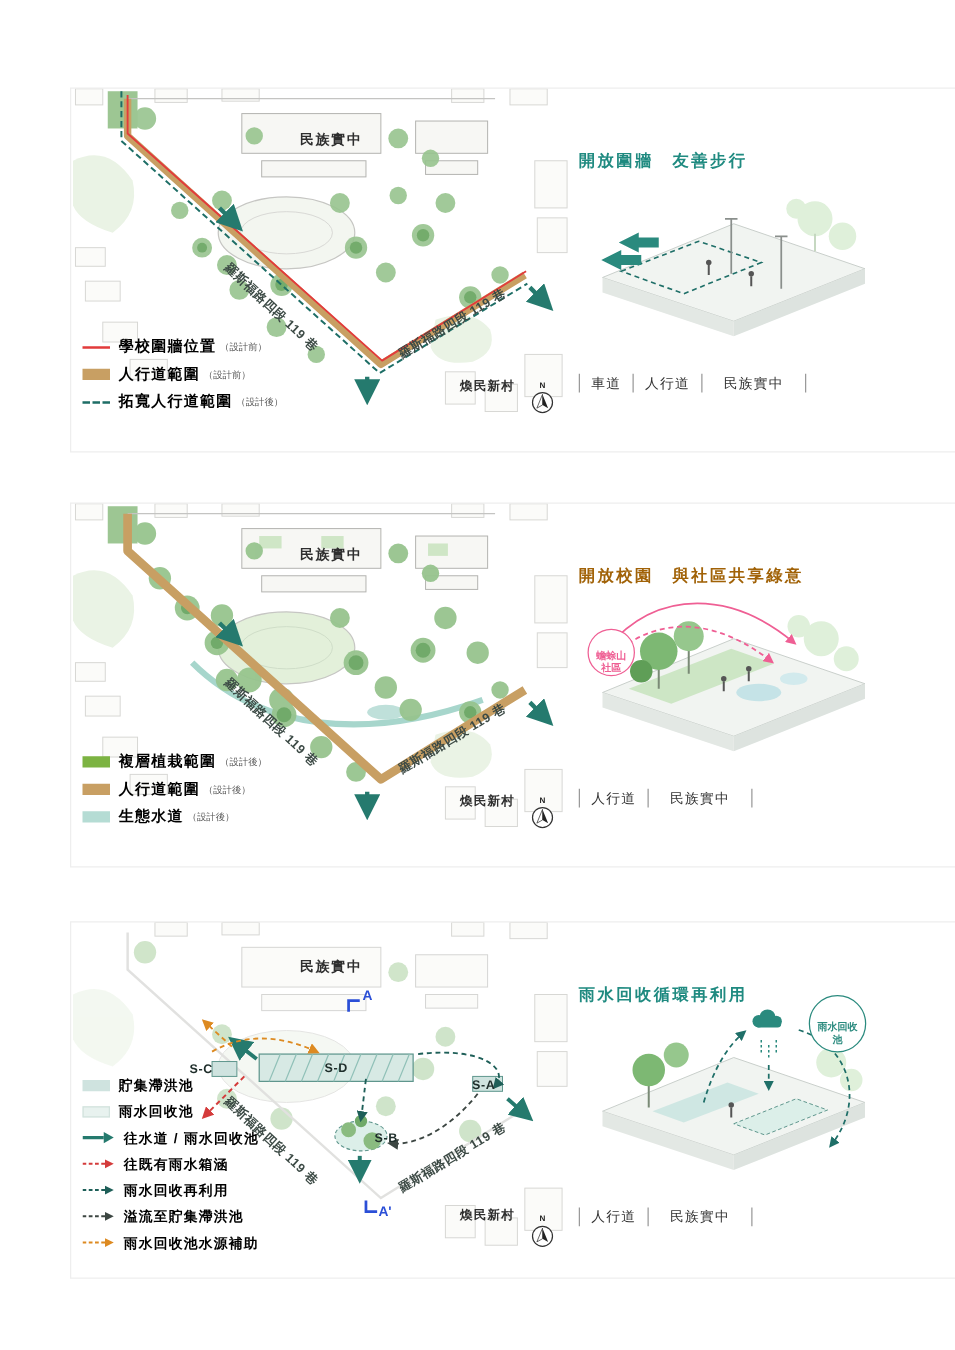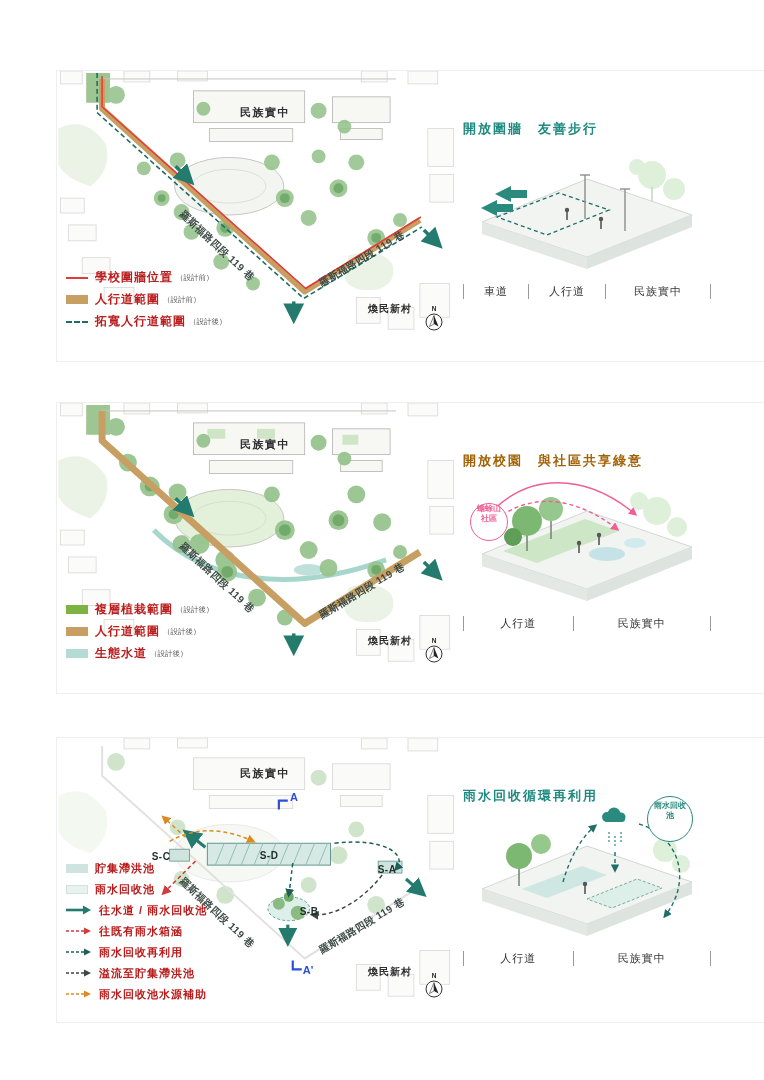--- a/index.html
+++ b/index.html
@@ -41,43 +41,43 @@
   .sw { width:22px; margin-right:7px; flex:none; }
   .sw-line-red { height:0; border-top:2px solid #e23b3b; }
   .sw-fill-tan { height:9px; background:#c89f63; }
   .sw-dash-teal { height:0; border-top:2px dashed #1e6e66; }
   .sw-fill-green { height:9px; background:#7cb342; }
   .sw-fill-water { height:9px; background:#b5dcd4; }
   .sw-fill-detention { height:9px; background:#cfe3df; }
   .sw-fill-recycle { height:9px; background:#e8f2ef; border:0.5px solid #d2e2dd; }
   .sw-arrow { width:26px; height:10px; }
   .sw-arrow svg { display:block; }
-  .legend-label { font-size:12px; font-weight:bold; color:#b91c1c; letter-spacing:1px; }
+  .legend-label { font-size:12px; font-weight:bold; color:#000000; letter-spacing:1px; }
   .legend-sm .legend-label { font-size:11px; }
   .legend-note { font-size:7.5px; color:#555; margin-left:3px;text-align:right; }
 
   .diagram { position:absolute; left:406px; top:0; width:248px; height:100%; }
   .diagram-title {
     position:absolute; top:34px; left:0; width:100%; text-align:left;
     font-size:13px; font-weight:bold; letter-spacing:2px;margin-top:15px;
   }
   .t-teal { color:#1f8a80; }
   .t-pink { color:#a16207; }
   .diagram-svg { position:absolute; left:4px; top:56px; width:240px; height:160px; }
   .dlabels {
-    position:absolute; top:213px; left:0; width:100%;
-    display:flex; justify-content:space-between; align-items:center; gap:9px;
+    position:absolute; top:228px; left:0; width:100%;
+    display:flex; justify-content:flex-start; align-items:center; gap:9px;
     font-size:11px; color:#333; letter-spacing:1px;
   }
   .dbar { width:1px; height:15px; background:#9a9a9a; }
   .wide-gap { margin:0 8px; }
 
   .badge {
     position:absolute; border-radius:50%; display:flex; flex-direction:column;
-    align-items:center; justify-content:flex-start; text-align:center; font-weight:bold;
+    align-items:center; justify-content:flex-end; text-align:center; font-weight:bold;
     background:#fff;
   }
   .badge-pink { left:7px; top:100px; width:38px; height:38px; border:1.5px solid #ef5f94; color:#ef5f94; font-size:8px; line-height:1.25; }
   .badge-teal { left:184px; top:58px; width:46px; height:46px; border:1.5px solid #2a8a7e; color:#2a8a7e; font-size:8px; line-height:1.25; padding:4px; }
 </style>
 </head>
 <body>
 
 <section class="panel" id="panel-1">
   <div class="map">

